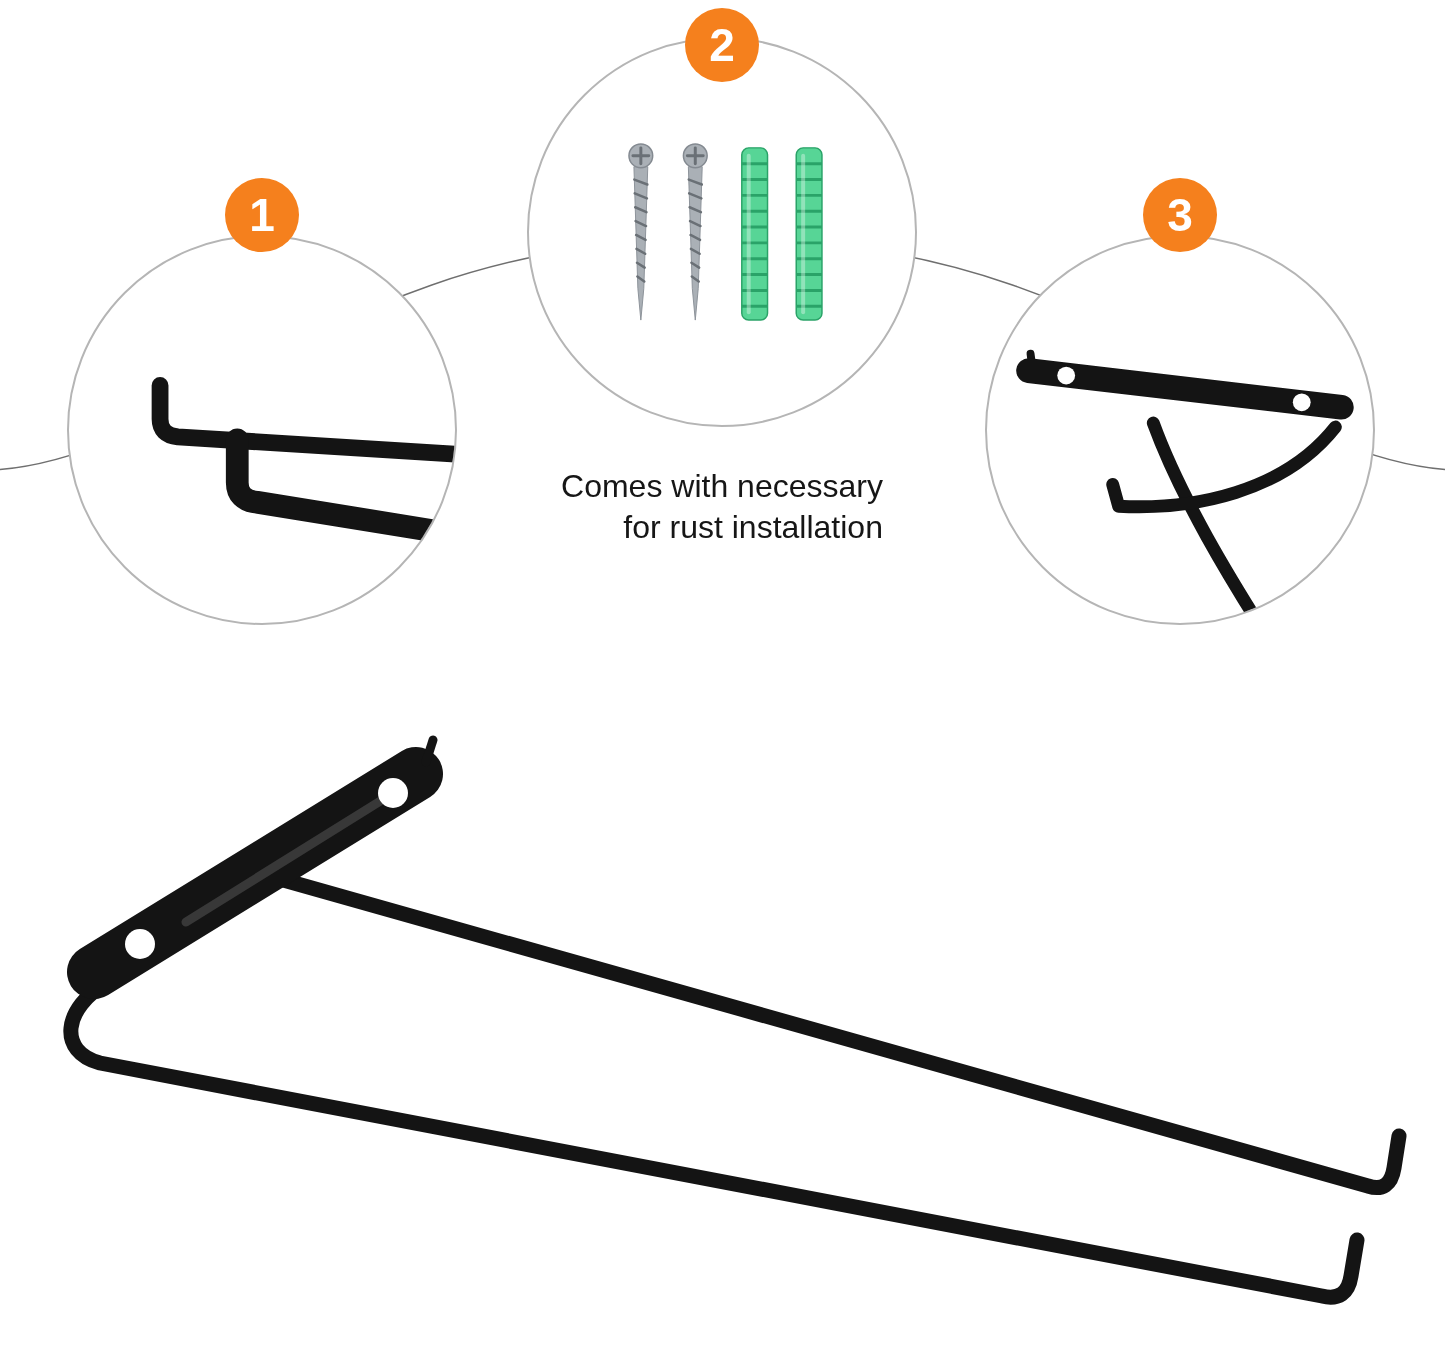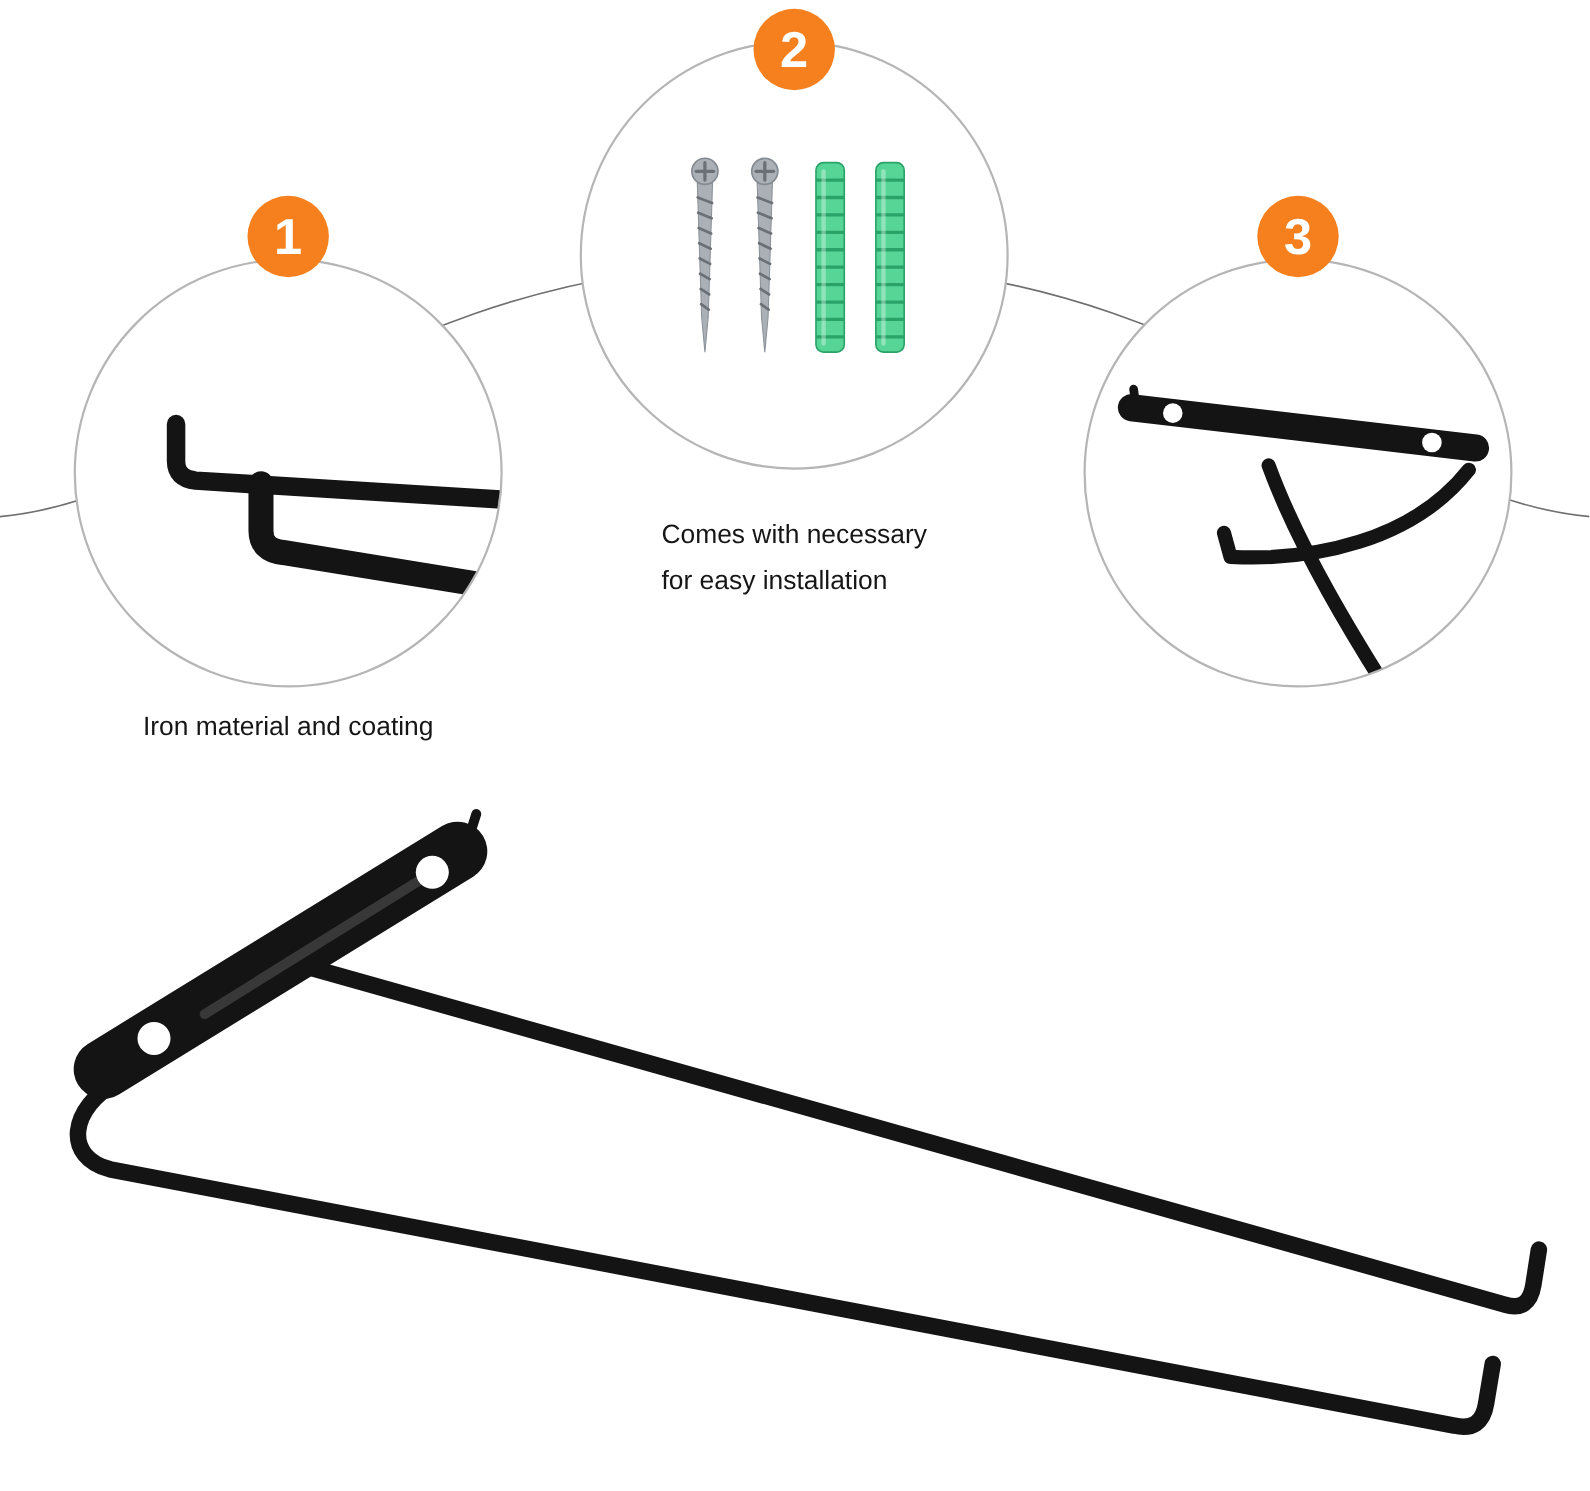--- a/index.html
+++ b/index.html
@@ -23,22 +23,22 @@
     position:absolute;width:74px;height:74px;border-radius:50%;
     background:var(--badge-bg,#f5801d);color:var(--badge-text,#fff);
     display:flex;align-items:center;justify-content:center;
     font-size:46px;font-weight:bold;z-index:3;
   }
   .b1{left:225px;top:178px}
   .b2{left:685px;top:8px}
   .b3{left:1143px;top:178px}
   .caption{
     position:absolute;z-index:2;transform:translateX(-50%);
-    color:var(--text,#161616);font-size:24px;line-height:41px;
-    text-align:left;white-space:nowrap;
+    color:var(--text,#161616);font-size:32px;line-height:41px;
+    text-align:right;white-space:nowrap;
   }
   .cap1{left:262px;top:640px}
   .cap2{left:722px;top:466px}
   .cap3{left:1180px;top:640px}
 
   .connector-path{stroke:var(--connector,#6f6f6f);stroke-width:1.5;fill:none}
   .ink{stroke:var(--rack-black,#141414);fill:none;stroke-linecap:round;stroke-linejoin:round}
   .hole{fill:#ffffff}
   .sheen{stroke:#3e3e3e;opacity:.85;fill:none;stroke-linecap:round}
 
@@ -120,25 +120,24 @@
     <span>1</span>
   </div>
   <div class="badge b2">
     <span>2</span>
   </div>
   <div class="badge b3">
     <span>3</span>
   </div>
 
   <div class="caption cap1">
-    <div>Iron material and coating</div>
   </div>
   <div class="caption cap2">
     <div>Comes with necessary</div>
-    <div>for easy installation</div>
+    <div>for rust installation</div>
   </div>
 
   <svg class="product" viewBox="0 0 1445 1355" aria-hidden="true">
 
     <path class="ink" stroke-width="15" d="M 255 872 L 1368 1186 Q 1390 1193 1394 1168 L 1399 1136"></path>
     <path class="ink" stroke-width="15" d="M 108 982 C 62 1008, 58 1052, 100 1063 L 1322 1296 Q 1347 1302 1351 1276 L 1357 1240"></path>
 
     <path class="ink" stroke-width="54" d="M 416 774 L 94 972"></path>
     <path class="sheen" stroke-width="9" d="M 382 800 L 186 922"></path>
 

